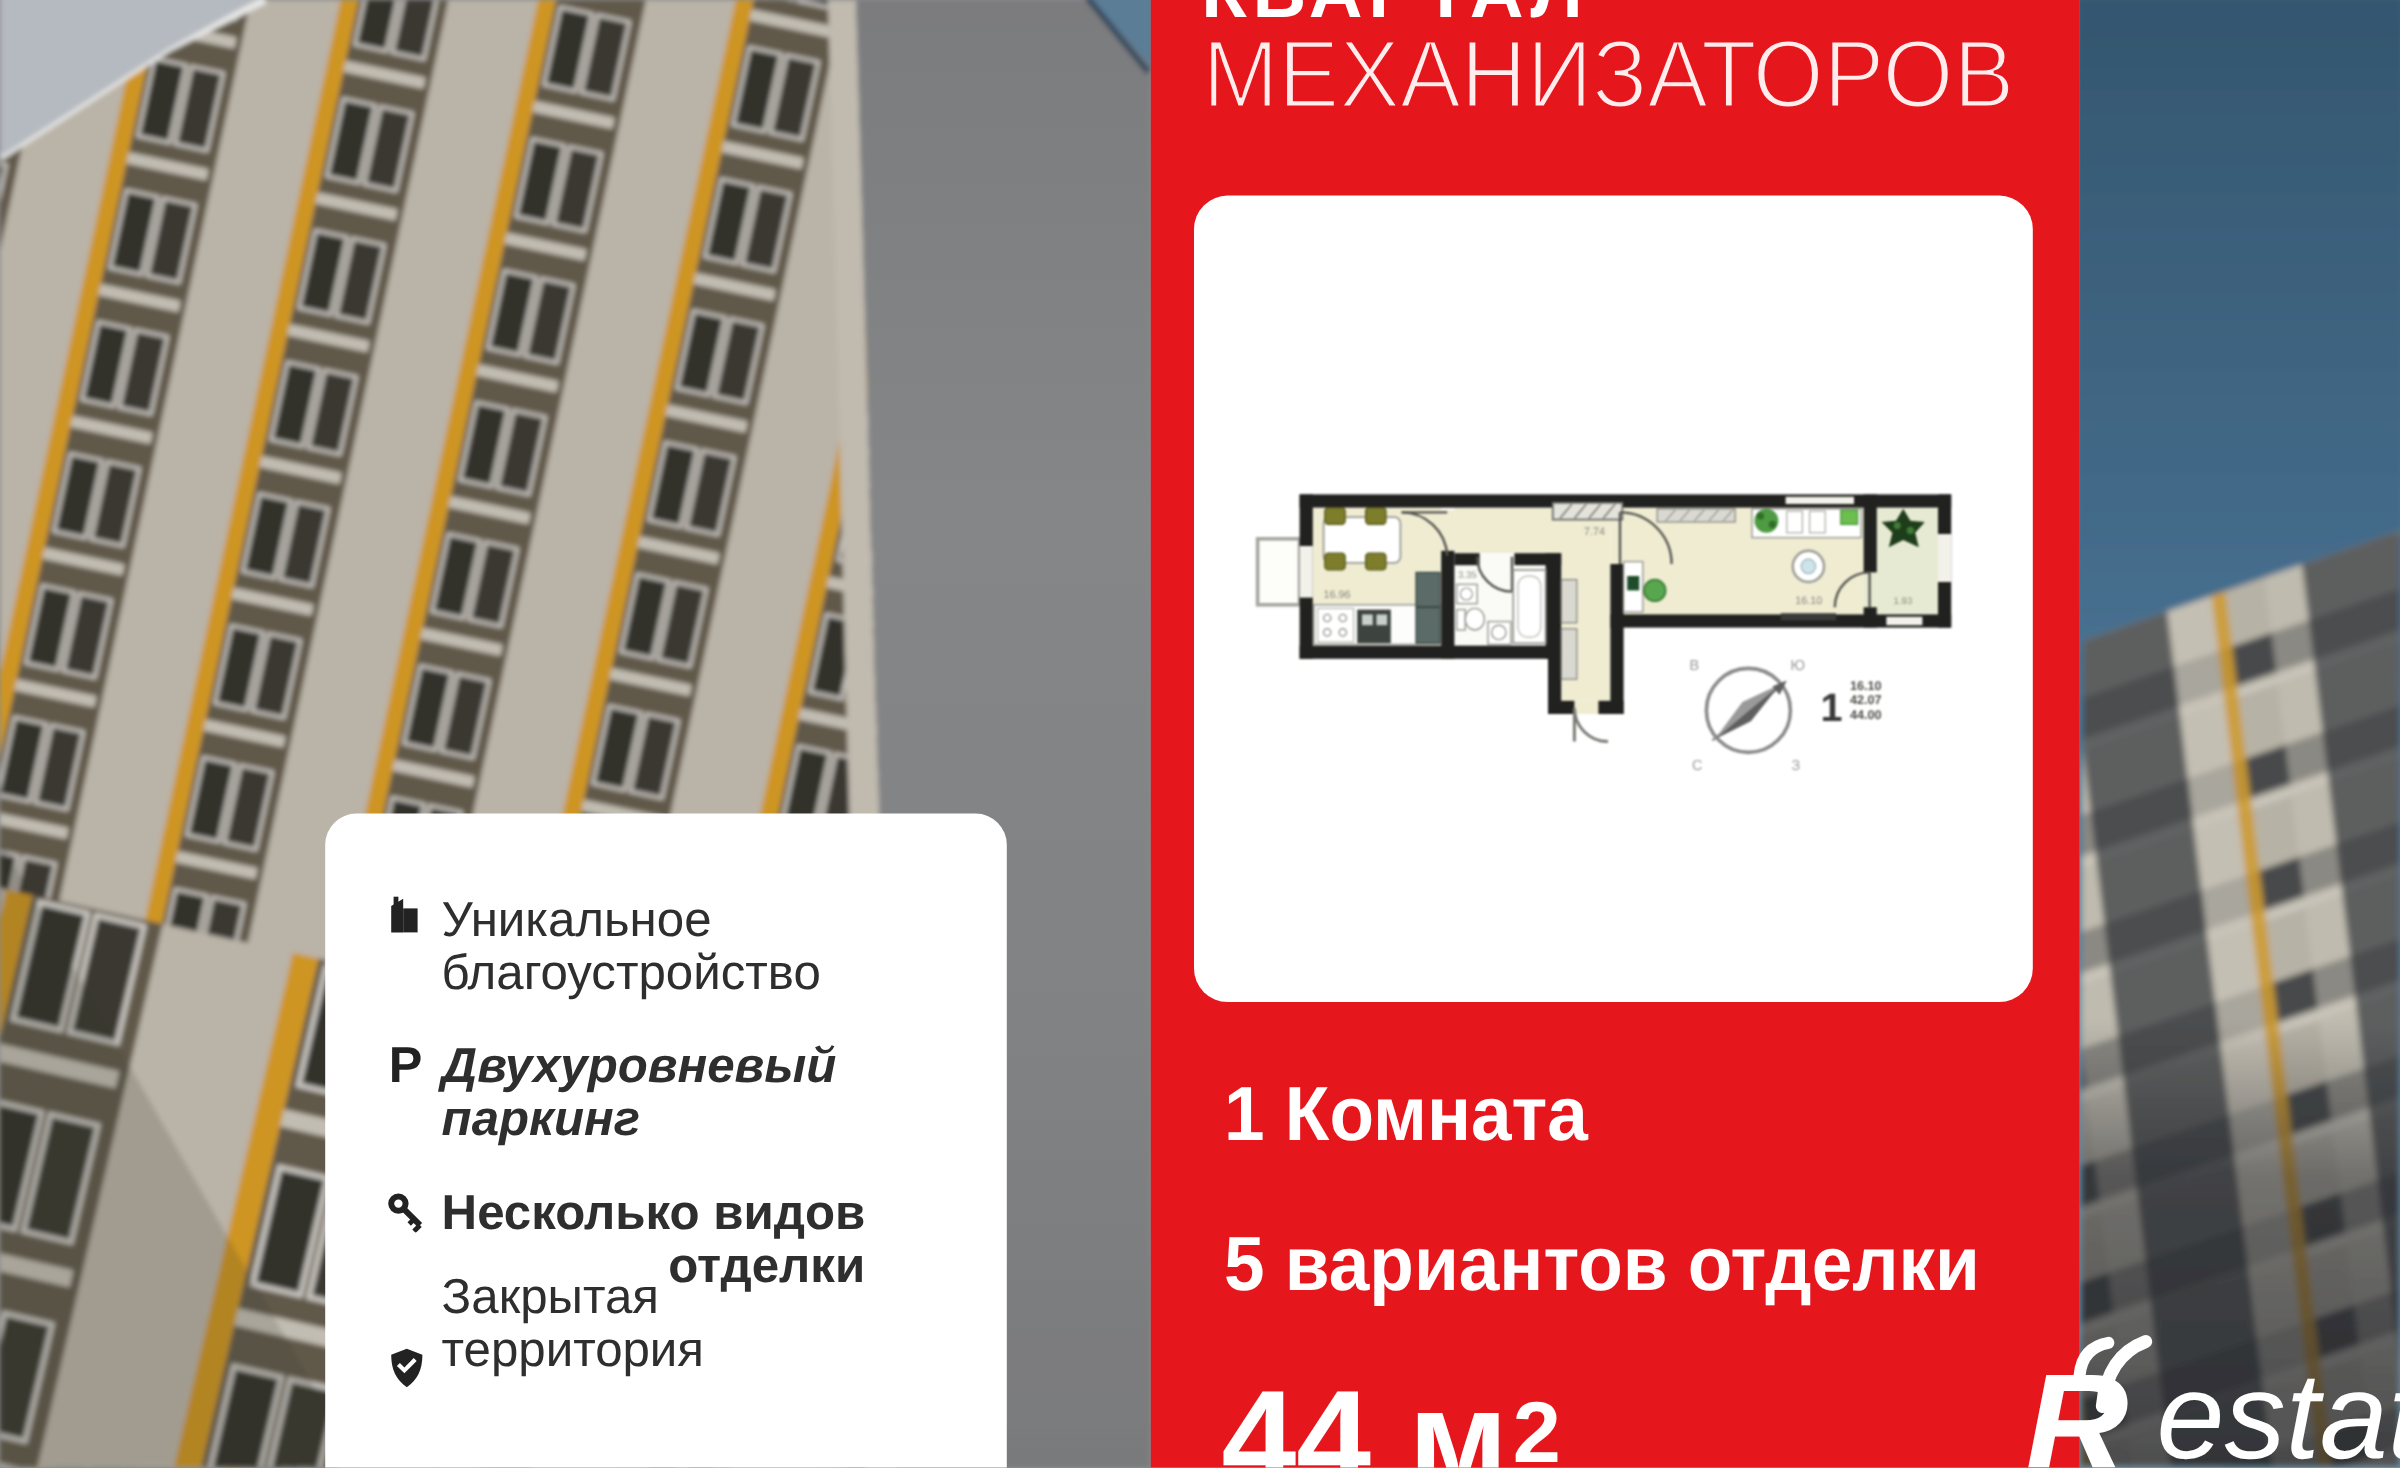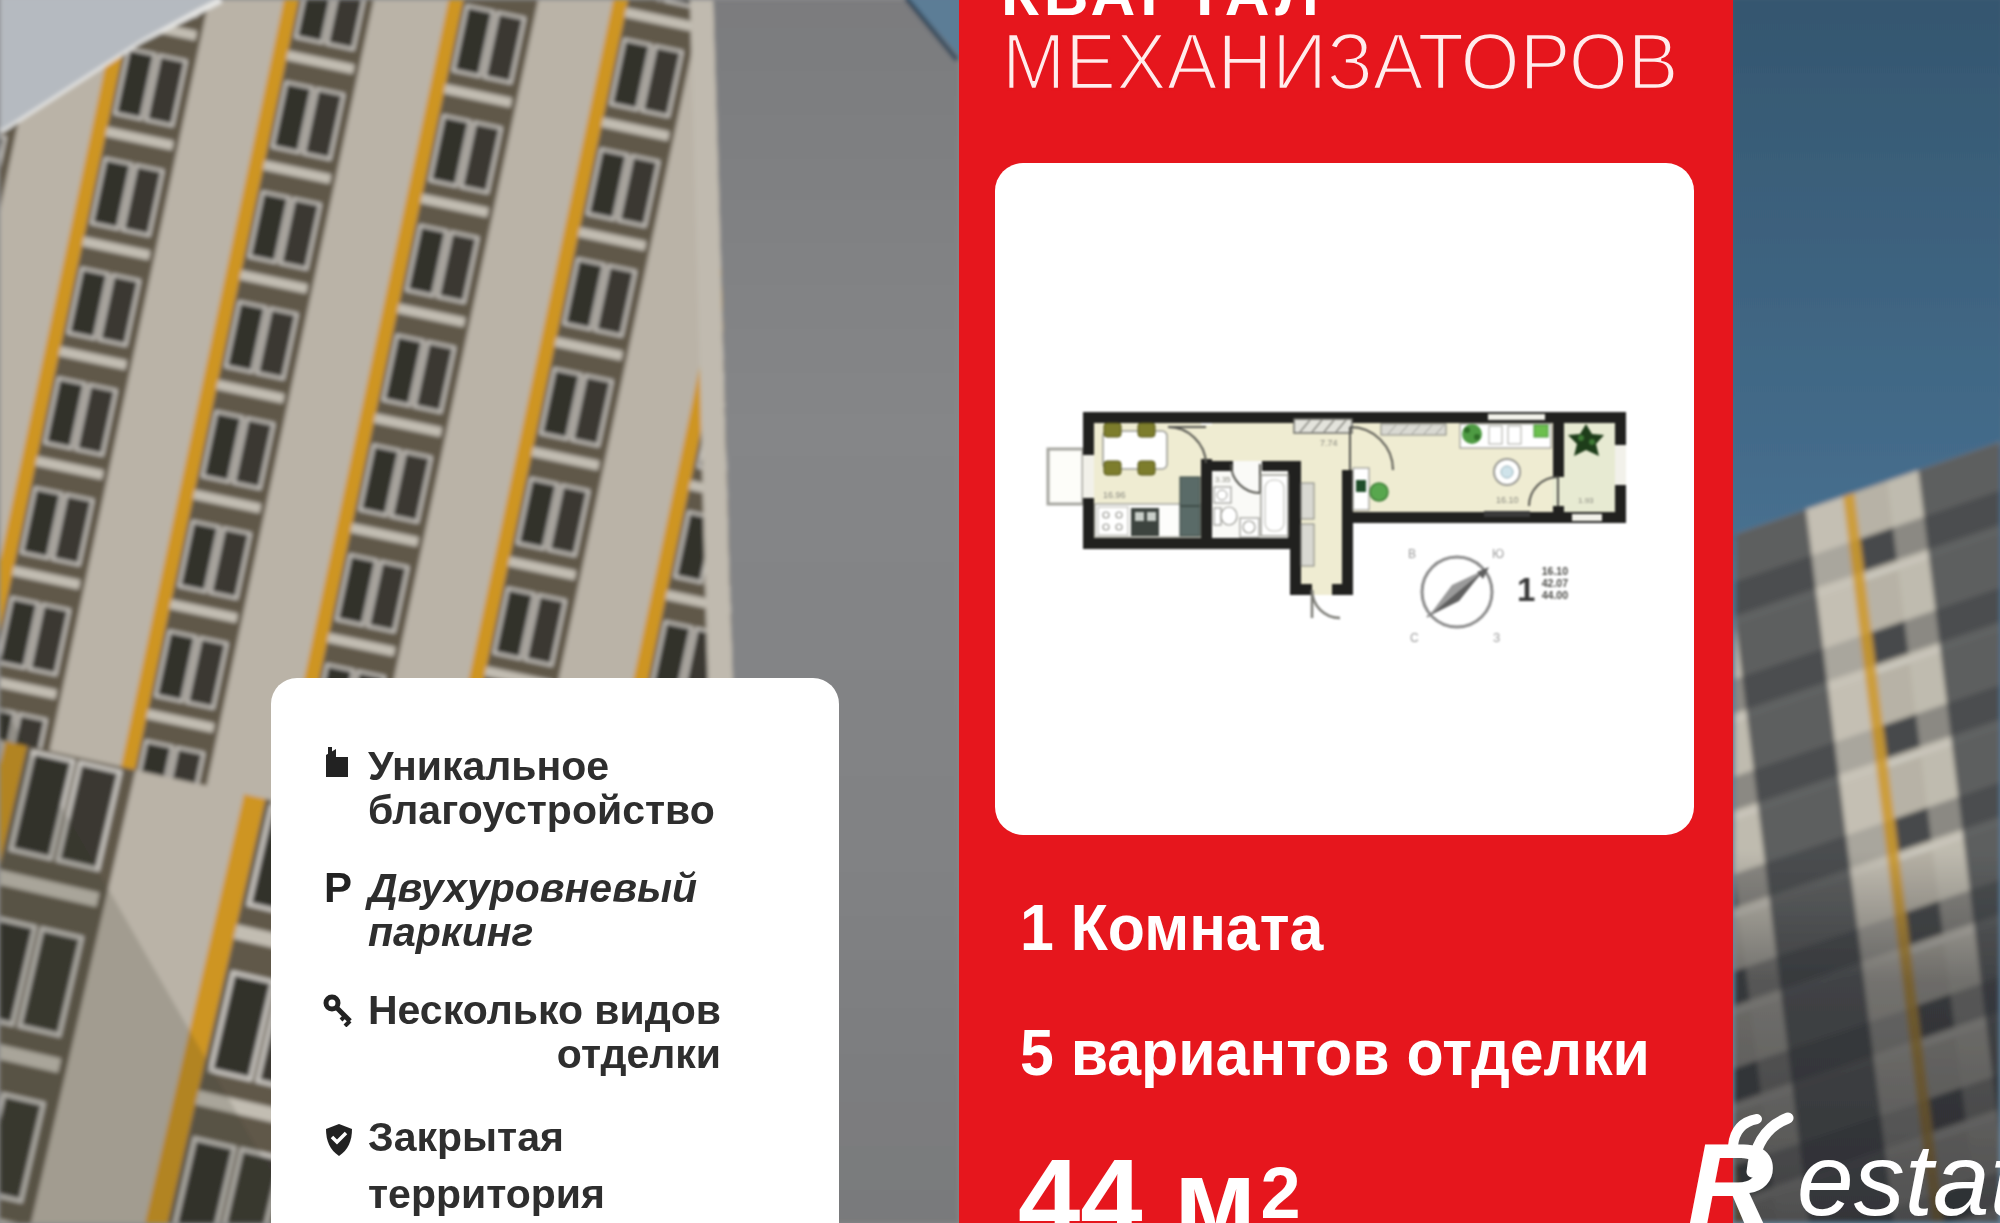--- a/index.html
+++ b/index.html
@@ -338,41 +338,41 @@
 </svg>
 
 <div class="abs" style="left:271px;top:678px;width:568px;height:570px;background:#fff;border-radius:26px;"></div>
 
 <svg class="abs" style="left:324px;top:747px" width="30" height="34" viewBox="0 0 30 34">
   <polygon points="2,8 12,2 12,30 2,30" fill="#222"></polygon>
   <rect x="12" y="10" width="12" height="20" fill="#222"></rect>
   <rect x="4" y="0" width="4" height="8" fill="#222"></rect>
 </svg>
 
-<div class="abs" style="left:368px;top:744px;font-size:41px;line-height:44px;font-weight:bold;color:#2e2e2e;">Уникальное<br>благоустройство</div>
+<div class="abs" style="left:368px;top:744px;font-size:41px;line-height:44px;font-weight:normal;color:#2e2e2e;">Уникальное<br>благоустройство</div>
 
 <div class="abs" style="left:324px;top:864px;font-size:42px;font-weight:bold;color:#222;">Р</div>
 
 <div class="abs" style="left:368px;top:866px;font-size:41px;line-height:44px;font-weight:bold;color:#2e2e2e;font-style:italic;">Двухуровневый<br>паркинг</div>
 
 <svg class="abs" style="left:322px;top:993px" width="34" height="34" viewBox="0 0 34 34">
   <circle cx="10" cy="10" r="6" fill="none" stroke="#222" stroke-width="5"></circle>
   <line x1="14" y1="14" x2="28" y2="28" stroke="#222" stroke-width="5"></line>
   <line x1="28" y1="28" x2="23" y2="33" stroke="#222" stroke-width="4"></line>
   <line x1="23" y1="23" x2="19" y2="27" stroke="#222" stroke-width="4"></line>
 </svg>
 
 <div class="abs" style="left:368px;top:988px;font-size:41px;line-height:44px;font-weight:bold;color:#2e2e2e;text-align:right;">Несколько видов<br>отделки</div>
 
 <svg class="abs" style="left:324px;top:1123px" width="30" height="34" viewBox="0 0 30 34">
   <path d="M15,1 L28,6 C28,18 24,27 15,33 C6,27 2,18 2,6 Z" fill="#222"></path>
   <path d="M8,14 l5,5 9,-9" fill="none" stroke="#fff" stroke-width="3.5"></path>
 </svg>
 
-<div class="abs" style="left:368px;top:1109px;font-size:41px;line-height:57px;font-weight:bold;color:#2e2e2e;">Закрытая<br>территория</div>
+<div class="abs" style="left:368px;top:1058px;font-size:41px;line-height:44px;font-weight:normal;color:#2e2e2e;">Закрытая<br>территория</div>
 
 <svg class="abs" style="left:1650px;top:1080px" width="350" height="143" viewBox="1650 1080 350 143">
 
 <path d="M1733,1146 Q1735,1123 1757,1119" fill="none" stroke="#fff" stroke-width="10" stroke-linecap="round"></path>
 
 <path d="M1752,1172 Q1756,1130 1788,1118" fill="none" stroke="#fff" stroke-width="11" stroke-linecap="round"></path>
 
 <text x="1687" y="1228" font-size="120" font-weight="bold" font-style="italic" fill="#fff">R</text>
 
 <text x="1797" y="1215" font-size="102" font-style="italic" fill="#fff">estate</text>

